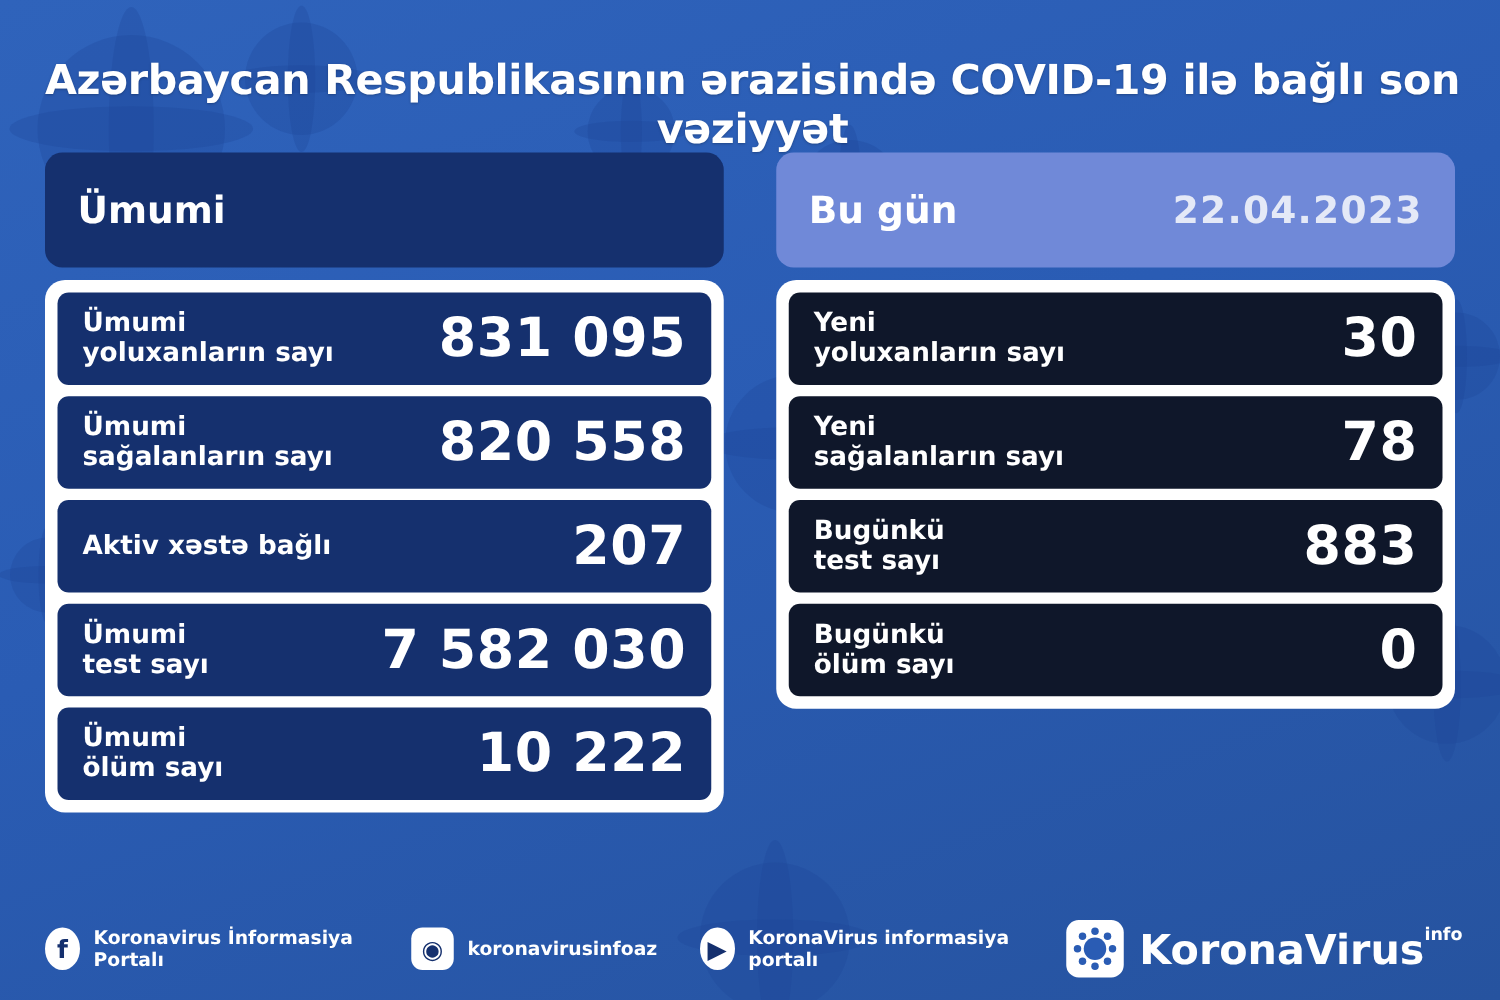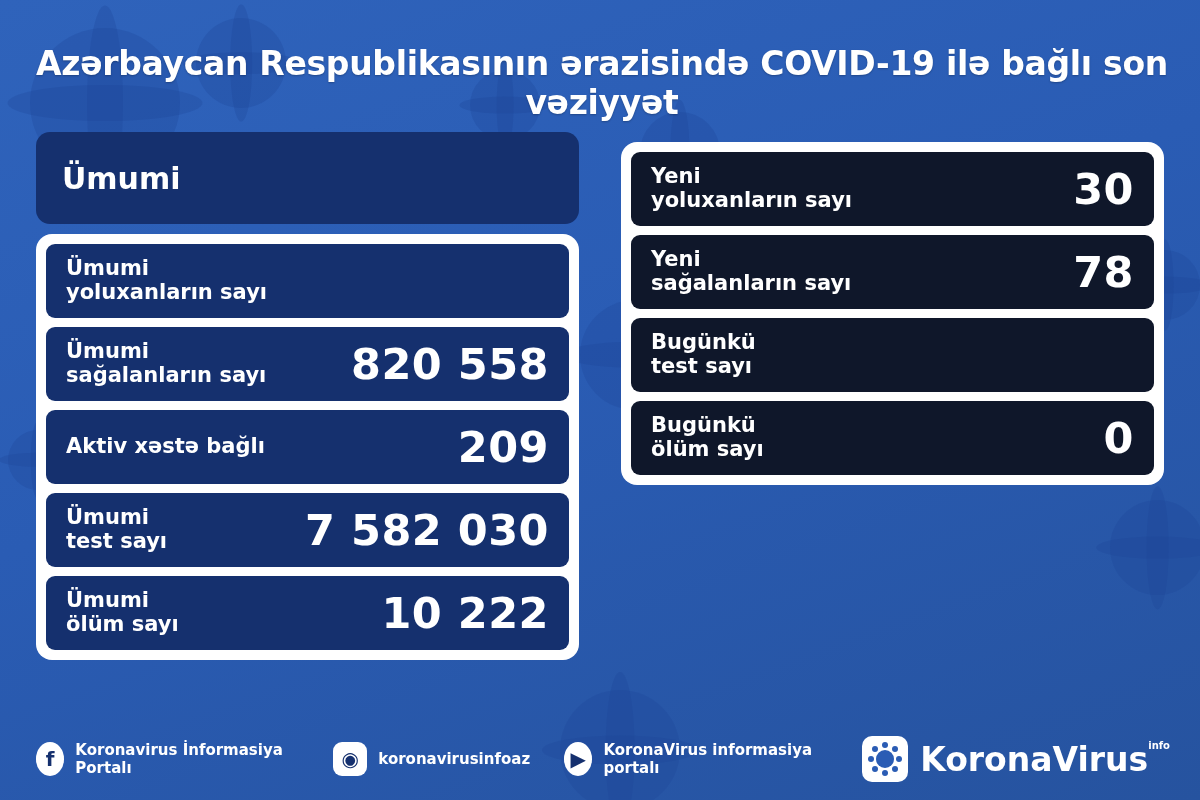--- a/index.html
+++ b/index.html
@@ -53,21 +53,21 @@
     color: #ffffff;
     font-size: 33px;
     font-weight: bold;
     letter-spacing: -0.3px;
     font-family: "DejaVu Sans", sans-serif;
     text-shadow: 0 1px 2px rgba(0,0,0,0.25);
   }
 
   .columns {
     position: absolute;
-    left: 36px; right: 36px; top: 132px;
+    left: 36px; right: 36px; top: 122px;
     display: flex;
     gap: 42px;
   }
   .col { flex: 1; display: flex; flex-direction: column; }
 
   .panel {
     border-radius: 14px;
     display: flex;
     align-items: center;
     padding: 0 26px;
@@ -187,21 +187,21 @@
       -10px 10px 0 -6px #2a5cb4, 10px -10px 0 -6px #2a5cb4;
   }
   .brand-text {
     color: #ffffff;
     font-size: 33px;
     font-weight: bold;
     font-family: "DejaVu Sans", sans-serif;
   }
   .brand-sup {
     color: #ffffff;
-    font-size: 10px;
+    font-size: 14px;
     font-weight: bold;
     align-self: flex-start;
     margin-top: 4px;
     font-family: "DejaVu Sans", sans-serif;
   }
 </style>
 </head>
 <body>
 
 <div class="page">
@@ -221,58 +221,64 @@
   <div class="columns">
 
     <div class="col">
       <div class="panel dark">
         <span class="panel-title">Ümumi</span>
       </div>
       <div class="left-shell">
         <div class="row dark">
           <span class="row-label">Ümumi
 yoluxanların sayı</span>
+          <span class="row-value">831 095</span>
         </div>
         <div class="row dark">
           <span class="row-label">Ümumi
 sağalanların sayı</span>
           <span class="row-value">820 558</span>
         </div>
         <div class="row dark">
           <span class="row-label">Aktiv xəstə bağlı</span>
-          <span class="row-value">209</span>
+          <span class="row-value">207</span>
         </div>
         <div class="row dark">
           <span class="row-label">Ümumi
 test sayı</span>
           <span class="row-value">7 582 030</span>
         </div>
         <div class="row dark">
           <span class="row-label">Ümumi
 ölüm sayı</span>
           <span class="row-value">10 222</span>
         </div>
       </div>
     </div>
 
     <div class="col">
+      <div class="panel light">
+        <span class="panel-title">Bu gün</span>
+        <span class="panel-date">22.04.2023</span>
+      </div>
       <div class="left-shell">
         <div class="row light">
           <span class="row-label">Yeni
 yoluxanların sayı</span>
           <span class="row-value">30</span>
         </div>
         <div class="row light">
           <span class="row-label">Yeni
 sağalanların sayı</span>
           <span class="row-value">78</span>
         </div>
         <div class="row light">
           <span class="row-label">Bugünkü
 test sayı</span>
+          <span class="row-value">883</span>
         </div>
         <div class="row light">
           <span class="row-label">Bugünkü
 ölüm sayı</span>
           <span class="row-value">0</span>
         </div>
       </div>
     </div>
 
   </div>

